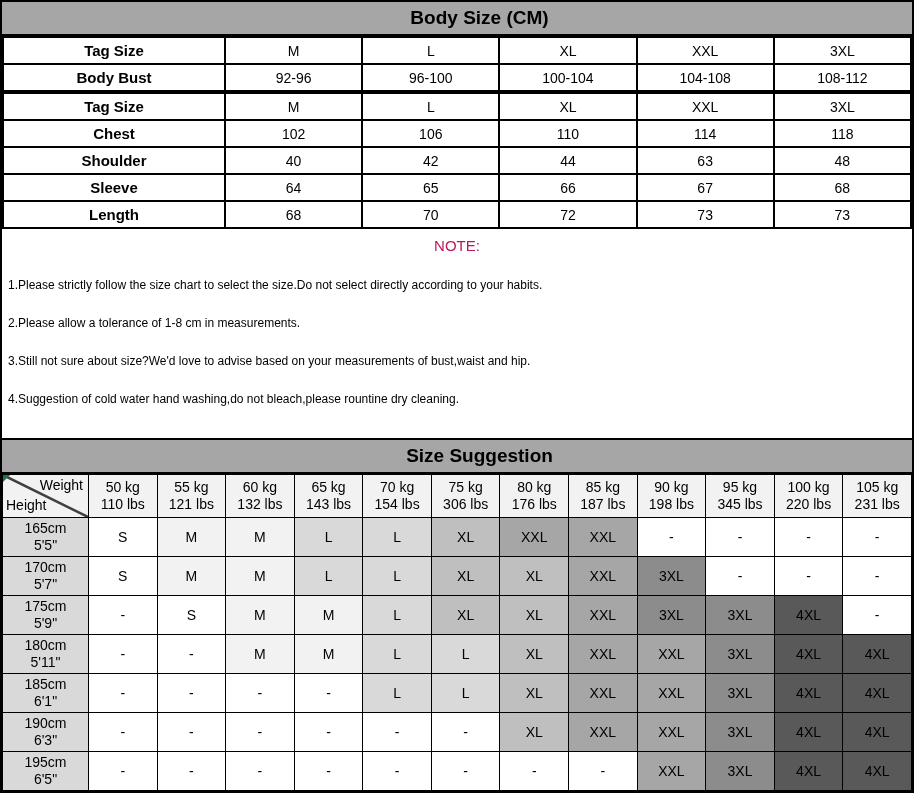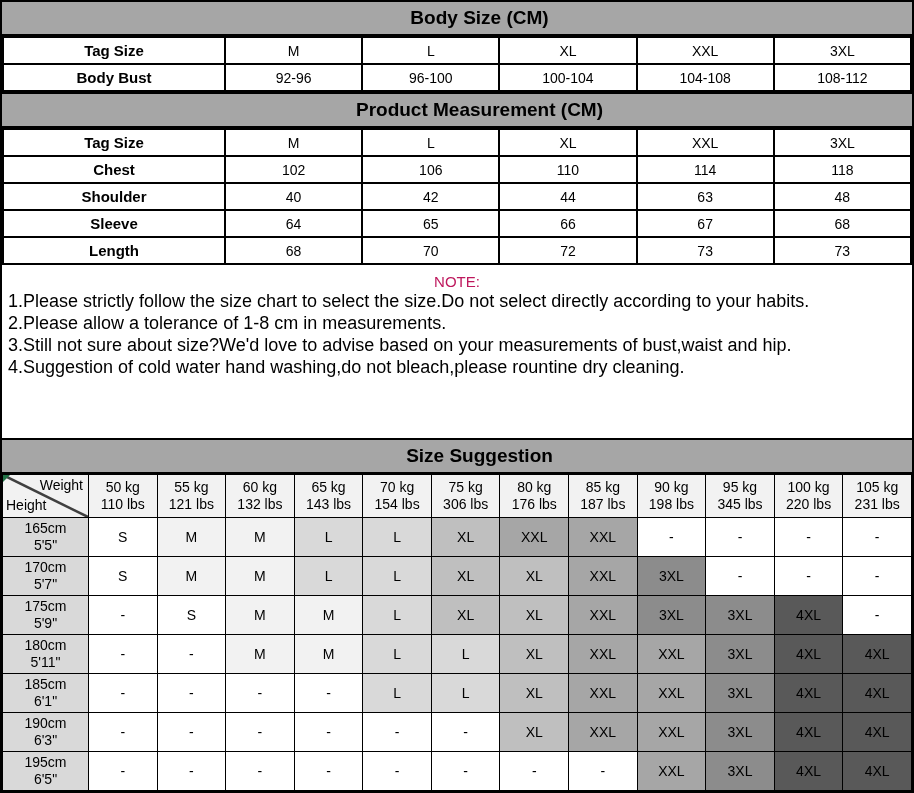--- a/index.html
+++ b/index.html
@@ -19,21 +19,21 @@
   .band.mid { border-top:2px solid #000; }
   table { border-collapse:collapse; width:100%; table-layout:fixed; flex:none; }
   td { border:2px solid #000; text-align:center; vertical-align:middle;
        font-size:14px; padding:0; overflow:hidden; white-space:nowrap; }
   .meas td { height:25px; }
   .meas .label { font-weight:bold; font-size:15px; }
   col.labelcol { width:222px; }
 
   .note-block { flex:1; padding:2px 6px 0 6px; box-sizing:border-box; }
   .note-title { text-align:center; font-size:15px; margin-top:6px; }
-  .note-line { font-size:18px; margin-top:1px; }
+  .note-line { font-size:12px; margin-top:24px; }
 
   .matrix td { border:1px solid #000; height:38px; font-size:14px; line-height:17px; }
   .matrix tr.head td { height:42px; background:#f2f2f2; }
   .matrix td.hlabel { background:#d9d9d9; }
   col.hcol { width:86px; }
   td.corner {
     position:relative; background:#bfbfbf; padding:0;
   }
   .corner svg { position:absolute; top:0; left:0; width:100%; height:100%; }
   .corner .w { position:absolute; top:2px; right:5px; font-size:14px; }
@@ -70,21 +70,20 @@
           <td class="label">Body Bust</td>
           <td>92-96</td>
           <td>96-100</td>
           <td>100-104</td>
           <td>104-108</td>
           <td>108-112</td>
         </tr>
       </tbody>
   </table>
 
-  <div class="band mid">Product Measurement (CM)</div>
 
   <table class="meas" id="pmTable">
     <colgroup>
         <col class="labelcol">
         <col>
         <col>
         <col>
         <col>
         <col>
       </colgroup>

